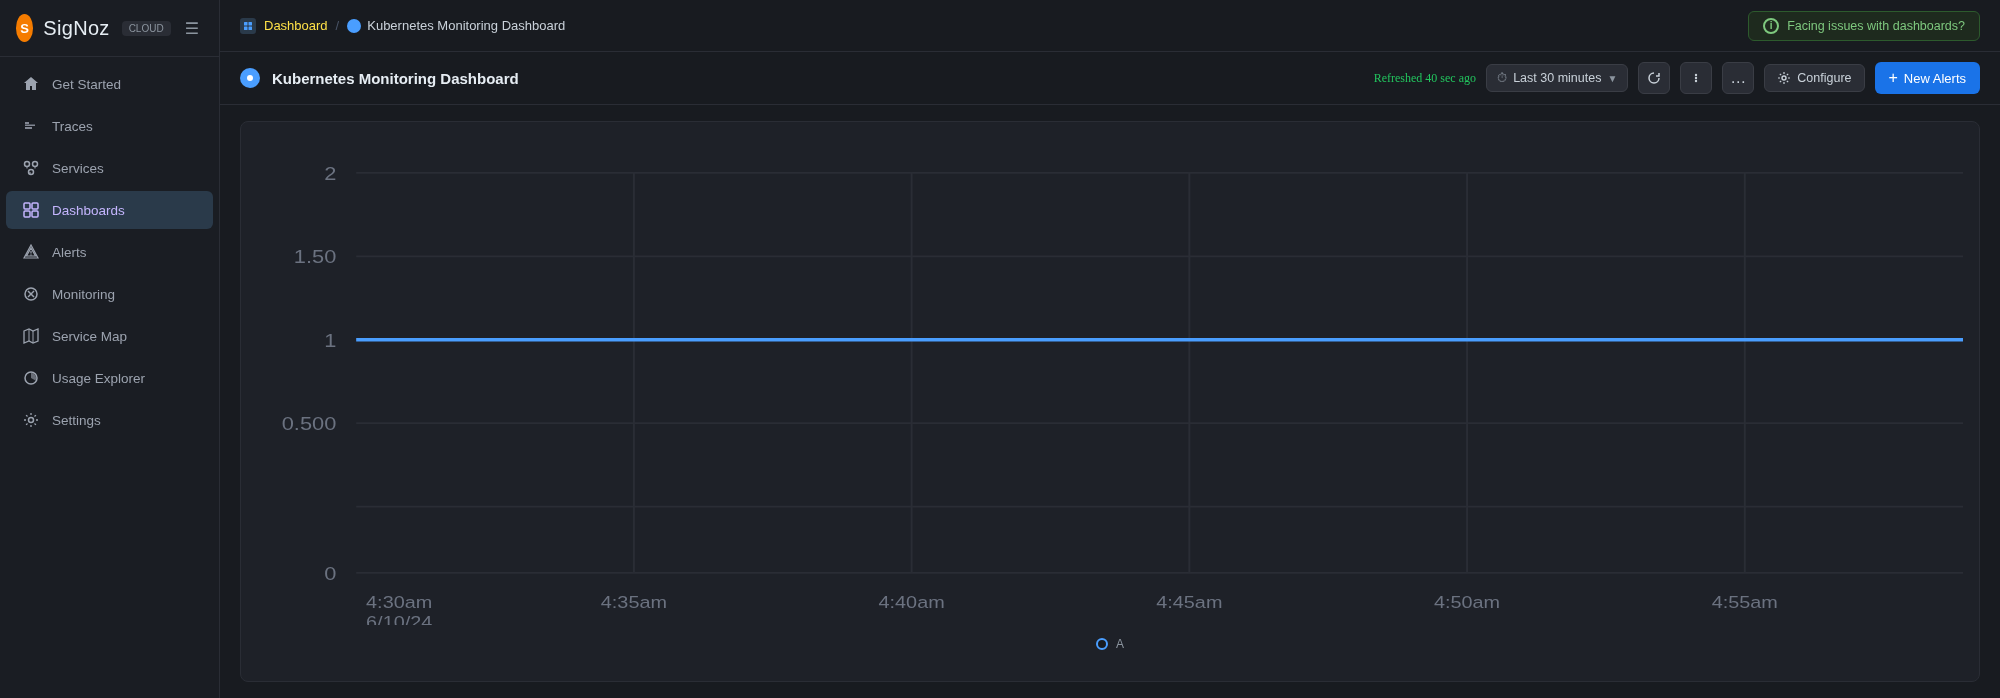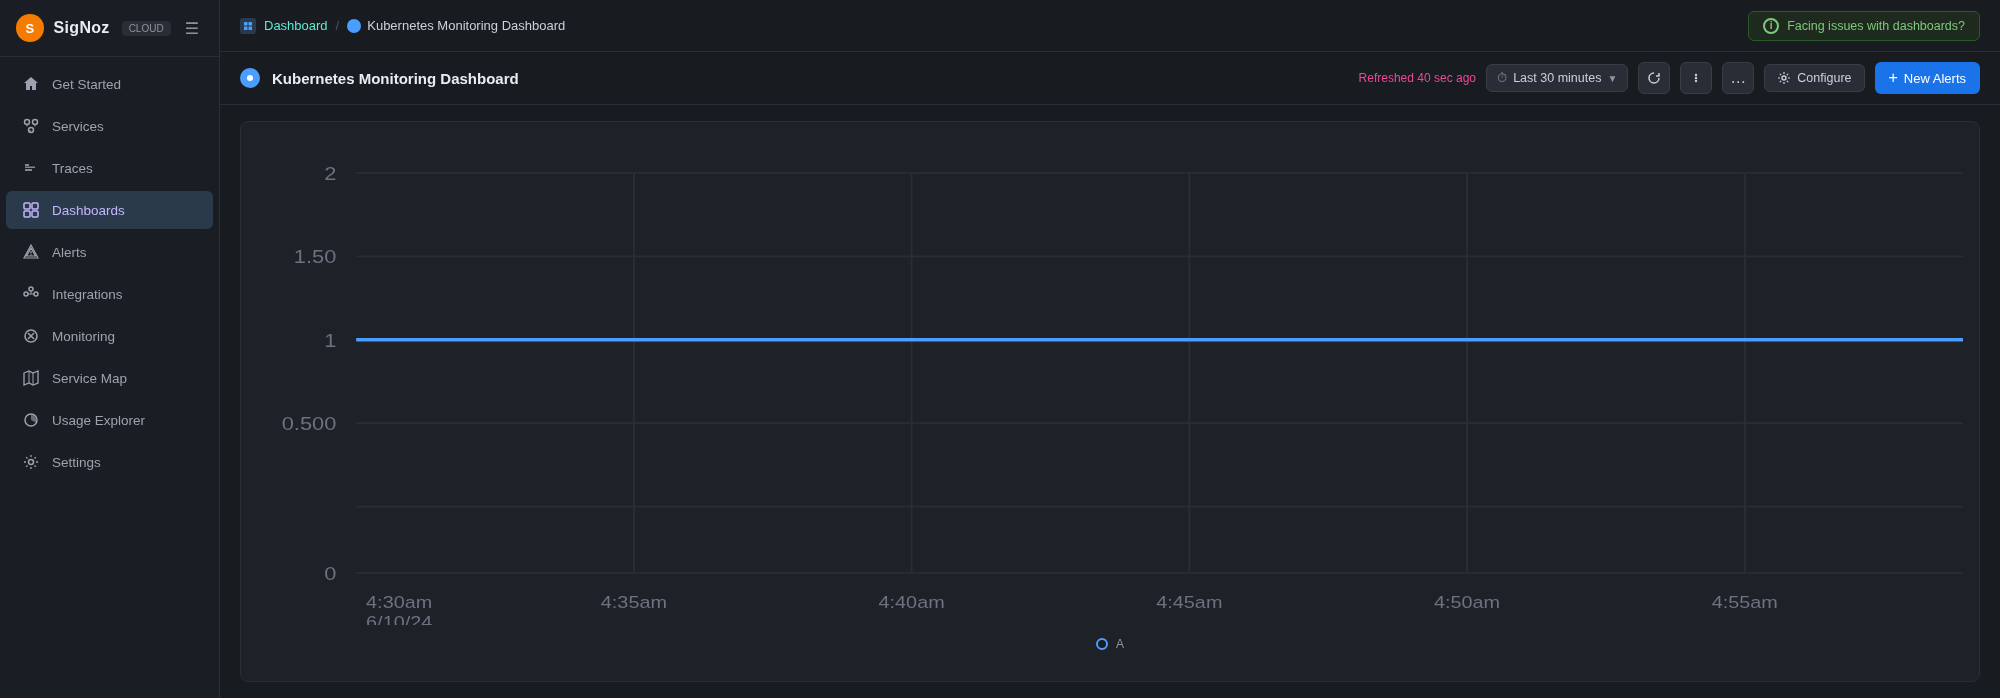--- a/index.html
+++ b/index.html
@@ -39,22 +39,22 @@
       border-radius: 50%;
       display: flex;
       align-items: center;
       justify-content: center;
       font-weight: bold;
       font-size: 13px;
       color: white;
     }
 
     .logo-text {
-      font-size: 16px;
-      font-weight: 700;
+      font-size: 20px;
+      font-weight: 400;
       color: #e6edf3;
       letter-spacing: 0.3px;
     }
 
     .logo-badge {
       font-size: 10px;
       background: #2a2d35;
       color: #8b949e;
       padding: 2px 7px;
       border-radius: 4px;
@@ -136,21 +136,21 @@
       width: 16px;
       height: 16px;
       background: #2a3a4a;
       border-radius: 3px;
       display: flex;
       align-items: center;
       justify-content: center;
     }
 
     .breadcrumb-link {
-      color: #5eead4;
+      color: #fde047;
       text-decoration: none;
       cursor: pointer;
     }
 
     .breadcrumb-sep {
       color: #4a5568;
     }
 
     .breadcrumb-current {
       display: flex;
@@ -233,21 +233,22 @@
       display: flex;
       align-items: center;
       gap: 10px;
     }
 
     .refresh-info {
       display: flex;
       align-items: center;
       gap: 6px;
       font-size: 12px;
-      color: #ec4899;
+      color: #22c55e;
+      font-family: Liberation Serif, serif;
     }
 
     .time-select {
       display: flex;
       align-items: center;
       gap: 6px;
       background: #2a2d35;
       border: 1px solid #3a3d45;
       border-radius: 6px;
       padding: 5px 10px;
@@ -364,38 +365,38 @@
         <svg width="16" height="16" viewBox="0 0 16 16" fill="currentColor">
           <path d="M8 1L1 7h2v7h4v-4h2v4h4V7h2L8 1z"></path>
         </svg>
       </span>
       <span>Get Started</span>
     </div>
 
     <div class="nav-item">
       <span class="nav-icon">
         <svg width="16" height="16" viewBox="0 0 16 16" fill="currentColor">
+          <path d="M2 4h4v2H2V4zm0 5h7v2H2V9zm0-2.5h10v1.5H2V6.5z" opacity="0.8"></path>
+        </svg>
+      </span>
+      <span>Traces</span>
+    </div>
+
+    <div class="nav-item">
+      <span class="nav-icon">
+        <svg width="16" height="16" viewBox="0 0 16 16" fill="currentColor">
           <circle cx="4" cy="4" r="2.5" fill="none" stroke="currentColor" stroke-width="1.5"></circle>
           <circle cx="12" cy="4" r="2.5" fill="none" stroke="currentColor" stroke-width="1.5"></circle>
           <circle cx="8" cy="12" r="2.5" fill="none" stroke="currentColor" stroke-width="1.5"></circle>
           <path d="M4 6.5v2M12 6.5v2M6 13h2" stroke="currentColor" stroke-width="1"></path>
         </svg>
       </span>
       <span>Services</span>
     </div>
 
-    <div class="nav-item">
-      <span class="nav-icon">
-        <svg width="16" height="16" viewBox="0 0 16 16" fill="currentColor">
-          <path d="M2 4h4v2H2V4zm0 5h7v2H2V9zm0-2.5h10v1.5H2V6.5z" opacity="0.8"></path>
-        </svg>
-      </span>
-      <span>Traces</span>
-    </div>
-
 
     <div class="nav-item active">
       <span class="nav-icon">
         <svg width="16" height="16" viewBox="0 0 16 16" fill="currentColor">
           <rect x="1" y="1" width="6" height="6" rx="1" fill="none" stroke="currentColor" stroke-width="1.5"></rect>
           <rect x="9" y="1" width="6" height="6" rx="1" fill="none" stroke="currentColor" stroke-width="1.5"></rect>
           <rect x="1" y="9" width="6" height="6" rx="1" fill="none" stroke="currentColor" stroke-width="1.5"></rect>
           <rect x="9" y="9" width="6" height="6" rx="1" fill="none" stroke="currentColor" stroke-width="1.5"></rect>
         </svg>
       </span>
@@ -405,32 +406,20 @@
     <div class="nav-item">
       <span class="nav-icon">
         <svg width="16" height="16" viewBox="0 0 16 16" fill="currentColor">
           <path d="M8 1L1 14h14L8 1zm0 3l4.5 8h-9L8 4zm0 3v2.5" stroke="currentColor" stroke-width="1.2" fill="none"></path>
           <circle cx="8" cy="11" r="0.7" fill="currentColor"></circle>
         </svg>
       </span>
       <span>Alerts</span>
     </div>
 
-    <div class="nav-item">
-      <span class="nav-icon">
-        <svg width="16" height="16" viewBox="0 0 16 16" fill="currentColor">
-          <circle cx="3" cy="8" r="2" fill="none" stroke="currentColor" stroke-width="1.5"></circle>
-          <circle cx="13" cy="8" r="2" fill="none" stroke="currentColor" stroke-width="1.5"></circle>
-          <circle cx="8" cy="3" r="2" fill="none" stroke="currentColor" stroke-width="1.5"></circle>
-          <line x1="5" y1="8" x2="11" y2="8" stroke="currentColor" stroke-width="1"></line>
-          <line x1="8" y1="5" x2="8" y2="8" stroke="currentColor" stroke-width="1"></line>
-        </svg>
-      </span>
-      <span>Integrations</span>
-    </div>
 
     <div class="nav-item">
       <span class="nav-icon">
         <svg width="16" height="16" viewBox="0 0 16 16" fill="currentColor">
           <circle cx="8" cy="8" r="6" fill="none" stroke="currentColor" stroke-width="1.5"></circle>
           <line x1="5" y1="5" x2="11" y2="11" stroke="currentColor" stroke-width="1.5"></line>
           <line x1="11" y1="5" x2="5" y2="11" stroke="currentColor" stroke-width="1.5"></line>
         </svg>
       </span>
       <span>Monitoring</span>

